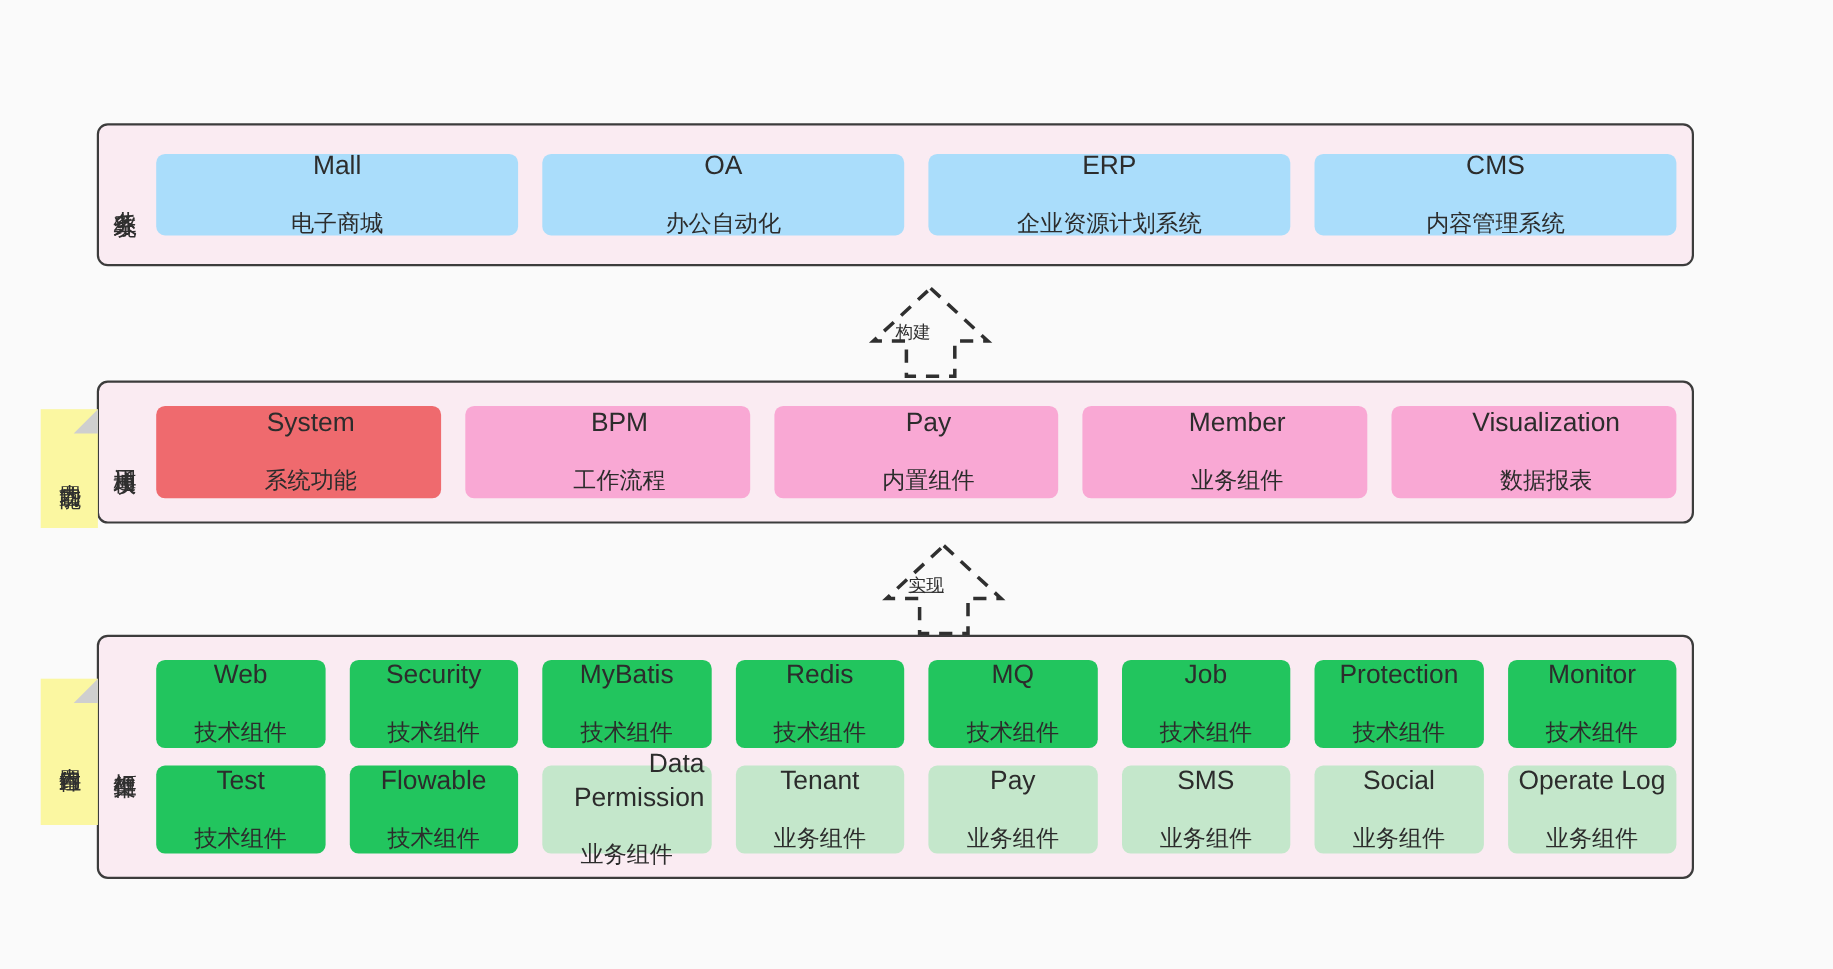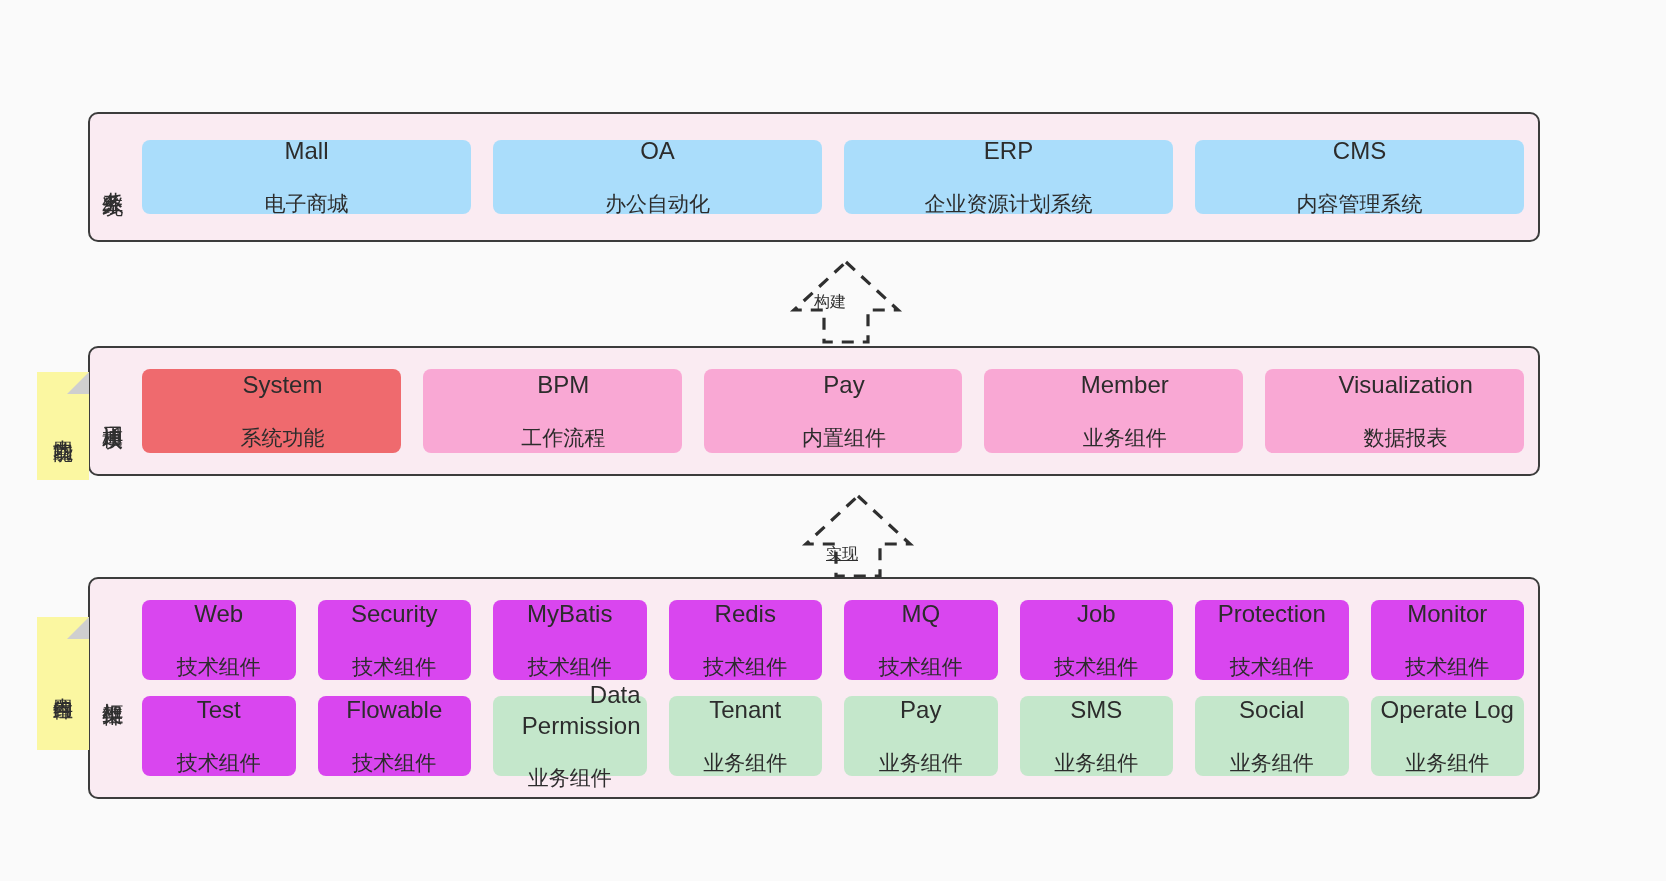--- a/index.html
+++ b/index.html
@@ -87,21 +87,21 @@
   .card .cn {
     font-size: 21px;
     line-height: 1.28;
     margin-top: 24px;
   }
 
   
   .c-blue       { background: #aaddfb; }
   .c-red        { background: #ef6a6e; }
   .c-pink       { background: #f9a8d4; }
-  .c-green      { background: #d946ef; }
+  .c-green      { background: #22c55e; }
   .c-lightgreen { background: #c4e7cb; }
 
   
   #layer-business  { left: 88px;  top: 112px; width: 1452px; height: 130px; }
   #layer-modules   { left: 88px;  top: 346px; width: 1452px; height: 130px; }
   #layer-framework { left: 88px;  top: 577px; width: 1452px; height: 222px; }
 
   #layer-business  .row .card { height: 74px; }
   #layer-modules   .row .card { height: 84px; padding-left: 28px; }
   #layer-framework .row .card { height: 80px; }
@@ -147,21 +147,21 @@
     font-size: 16px;
     color: #2f2f2f;
     background: transparent;
     white-space: nowrap;
     user-select: none;
   }
 
   #arrow-build   { left: 756px; top: 258px; width: 180px; height: 86px; }
   #arrow-realize { left: 768px; top: 492px; width: 180px; height: 86px; }
   #label-build   { left: 814px; top: 292px; }
-  #label-realize { left: 826px; top: 544px; text-decoration: underline; }
+  #label-realize { left: 826px; top: 522px; text-decoration: underline; }
 </style>
 </head>
 <body>
 
 <div id="canvas">
 
   <div class="layer" id="layer-business">
     <div class="layer-title">业务系统</div>
     <div class="layer-body">
       <div class="row">

